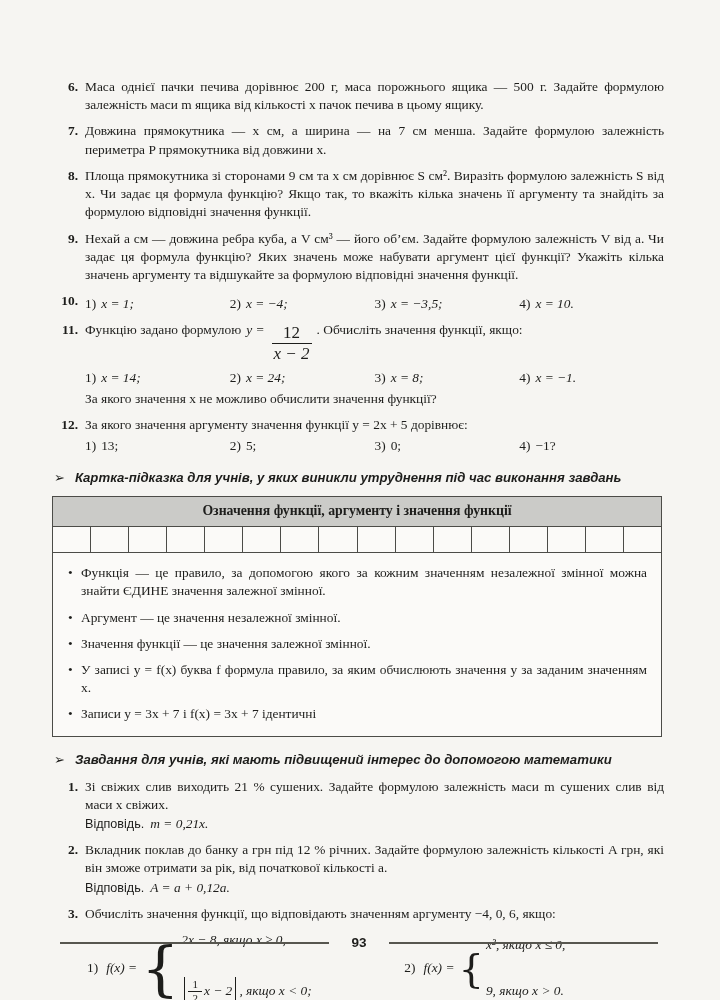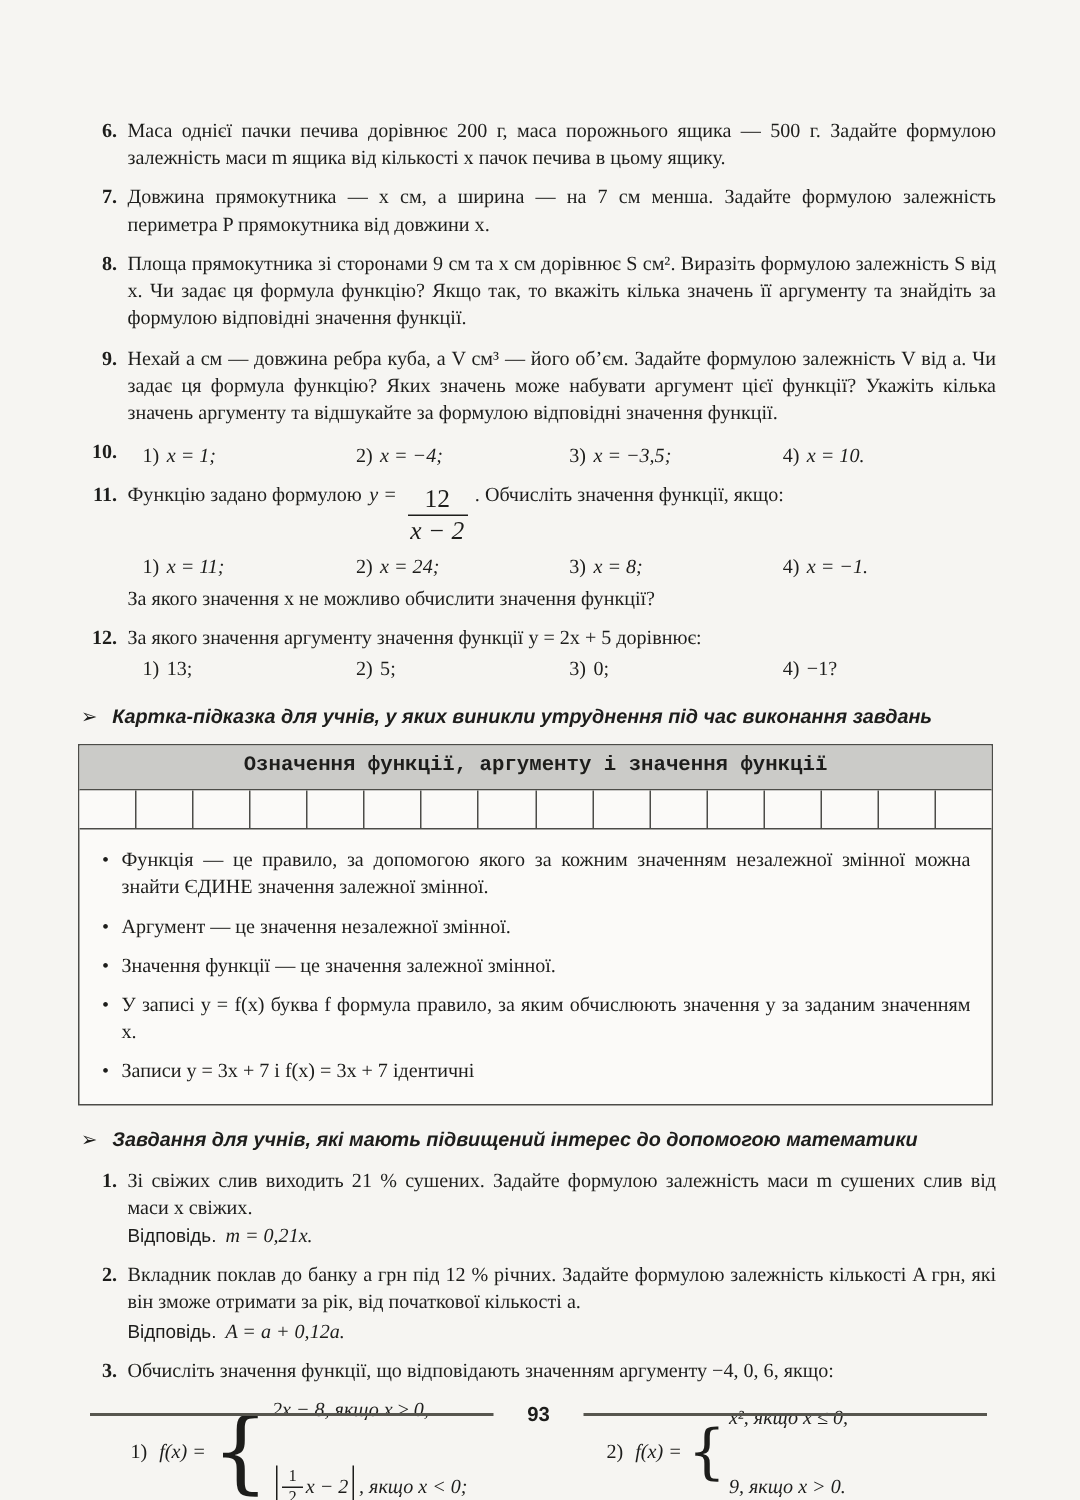--- a/index.html
+++ b/index.html
@@ -12,42 +12,42 @@
   }
   .content { padding:78px 56px 0 50px; }
 
   
   .problem { display:flex; margin-bottom:8px; }
   .pnum { flex:none; width:28px; text-align:right; font-weight:bold; margin-right:7px; }
   .pbody { flex:1; }
   .ptext { text-align:justify; }
   i, .mvar { font-style:italic; }
 
-  .options { display:flex; margin:3px 0 0 10px; }
+  .options { display:flex; margin:3px 0 0 0; }
   .opt { width:25%; }
   .opt .lab { margin-right:5px; }
 
   .formula-line { display:flex; flex-wrap:wrap; }
   .formula-line > span, .formula-line > i { margin-right:5px; }
   .frac { display:inline-flex; flex-direction:column; text-align:center;
           vertical-align:middle; font-size:17px; line-height:1.15; margin:2px 4px 2px 2px; }
   .frac .fnum { border-bottom:1.2px solid #1d1d1b; padding:0 4px; }
   .frac .fden { padding:0 2px; }
   .extra-q { margin-top:3px; }
 
   
   .section-head { display:flex; align-items:flex-start; margin:14px 0 9px 4px;
     font-family:"Liberation Sans","DejaVu Sans",sans-serif;
     font-style:italic; font-weight:bold; font-size:13.2px; }
   .marker { flex:none; font-style:normal; font-size:13px; margin-right:10px; }
 
   
   .hint-table { border:1.6px solid #4c4c48; margin:2px 2px 4px 2px; background:#fbfaf8; }
   .th { background:#cbcbc8; border-bottom:1.4px solid #4c4c48; text-align:center;
-        padding:5px 4px; font-family:Liberation Mono, monospace;
+        padding:5px 4px; font-family:Liberation Serif, serif;
         font-weight:bold; font-size:13.8px; }
   .cells { display:flex; height:26px; border-bottom:1.4px solid #4c4c48; background:#fbfaf8; }
   .cell { flex:1; border-right:1px solid #4c4c48; }
   .cell:last-child { border-right:none; }
   .bullets { padding:11px 14px 12px 12px; }
   .bullet { display:flex; margin-bottom:8px; }
   .bullet:last-child { margin-bottom:0; }
   .dot { flex:none; width:16px; text-align:left; padding-left:3px; }
   .bullet p { flex:1; text-align:justify; }
 
@@ -119,21 +119,21 @@
         <div class="formula-line">
           <span>Функцію задано формулою</span>
           <i class="mvar">y =</i>
           <span class="frac">
             <span class="fnum">12</span>
             <span class="fden"><i>x − 2</i></span>
           </span>
           <span>. Обчисліть значення функції, якщо:</span>
         </div>
         <div class="options">
-          <span class="opt"><span class="lab">1)</span><i>x = 11;</i></span>
+          <span class="opt"><span class="lab">1)</span><i>x = 14;</i></span>
           <span class="opt"><span class="lab">2)</span><i>x = 24;</i></span>
           <span class="opt"><span class="lab">3)</span><i>x = 8;</i></span>
           <span class="opt"><span class="lab">4)</span><i>x = −1.</i></span>
         </div>
         <p class="extra-q">За якого значення x не можливо обчислити значення функції?</p>
       </div>
     </div>
 
     <div class="problem">
       <span class="pnum">12.</span>

